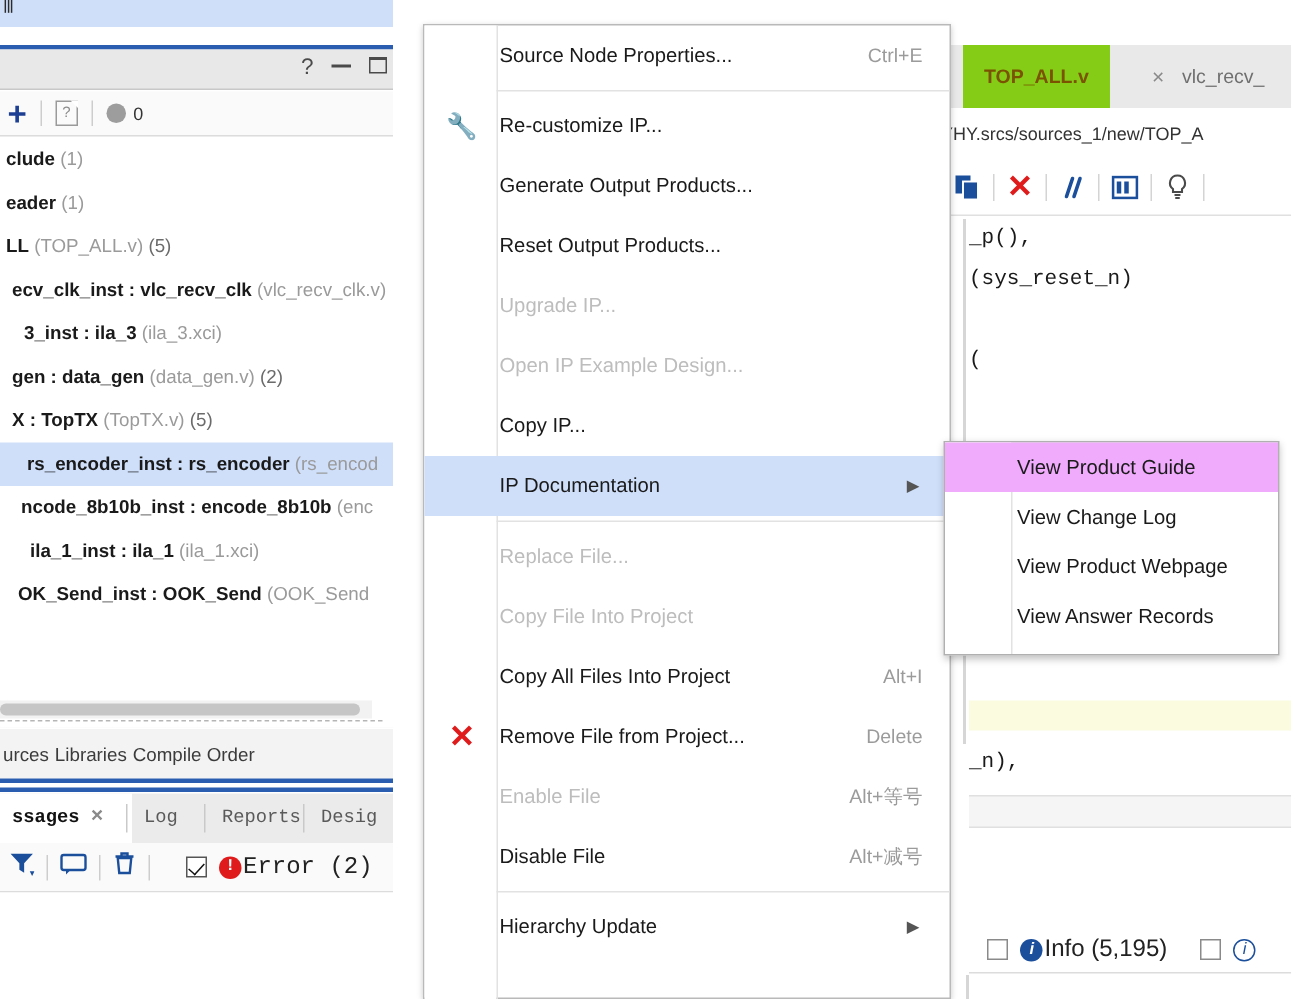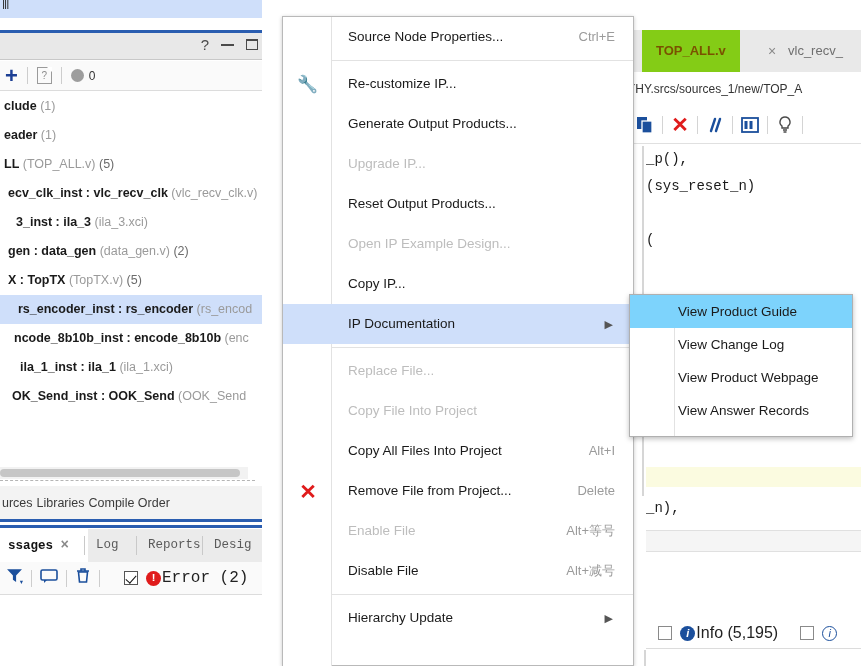--- a/index.html
+++ b/index.html
@@ -154,36 +154,36 @@
     box-shadow:0 1px 4px rgba(0,0,0,0.22);
   }
   .cmenu-gutter { position:absolute; left:0; top:0; width:48px; height:650px; background:#fff; }
   .cmenu-gutterline { position:absolute; left:48px; top:0; width:1px; height:650px; background:#e2e2e2; }
   .mitem {
     position:relative; height:40px; line-height:40px; font-size:13.5px; color:#1a1a1a;
     padding-left:48px; white-space:nowrap;
   }
   .mitem.disabled { color:#bdbdbd; }
   .mitem.hl { background:#cfdffa; }
-  .mlabel { position:absolute; left:50px; top:0;padding-left:15px; }
+  .mlabel { position:absolute; left:50px; top:0; }
   .mshort { position:absolute; right:18px; top:0; font-size:13px; color:#9b9b9b; }
   .marrow { position:absolute; right:20px; top:0; font-size:11px; color:#555; }
   .msep { height:1px; background:#e2e2e2; margin:3px 0 3px 48px; }
   .micon { position:absolute; left:14px; top:50%; transform:translateY(-50%); width:22px; height:22px;
            display:flex; align-items:center; justify-content:center; }
 
   
   .submenu {
     position:absolute; left:629px; top:294px; width:224px; height:143px;
     background:#fff; border:1px solid #b0b0b0; box-shadow:0 2px 5px rgba(0,0,0,0.25);
   }
   .submenu-gutter { position:absolute; left:0; top:0; width:44px; height:141px; background:#fff; }
   .submenu-gutterline{ position:absolute; left:44px; top:0; width:1px; height:141px; background:#e2e2e2; }
   .sitem { position:relative; height:33px; line-height:33px; font-size:13.5px; color:#1a1a1a; padding-left:48px; white-space:nowrap; }
-  .sitem.hl { background:#7dd3fc; }
+  .sitem.hl { background:#f0abfc; }
 
   .xmark { color:#e01b1b; font-size:21px; font-weight:bold; line-height:1; }
   .wrench { color:#2e4a82; font-size:17px; line-height:1; }
 </style>
 </head>
 <body>
 
 <div id="root">
 
   <div class="top-sliver">
@@ -364,25 +364,25 @@
         <div class="msep"></div>
         <div class="mitem">
           <span class="micon">
             <span class="wrench">🔧</span>
           </span>
           <span class="mlabel">Re-customize IP...</span>
         </div>
         <div class="mitem">
           <span class="mlabel">Generate Output Products...</span>
         </div>
+        <div class="mitem">
+          <span class="mlabel">Reset Output Products...</span>
+        </div>
         <div class="mitem disabled">
           <span class="mlabel">Upgrade IP...</span>
-        </div>
-        <div class="mitem">
-          <span class="mlabel">Reset Output Products...</span>
         </div>
         <div class="mitem disabled">
           <span class="mlabel">Open IP Example Design...</span>
         </div>
         <div class="mitem">
           <span class="mlabel">Copy IP...</span>
         </div>
         <div class="mitem hl">
           <span class="mlabel">IP Documentation</span>
           <span class="marrow">▶</span>

